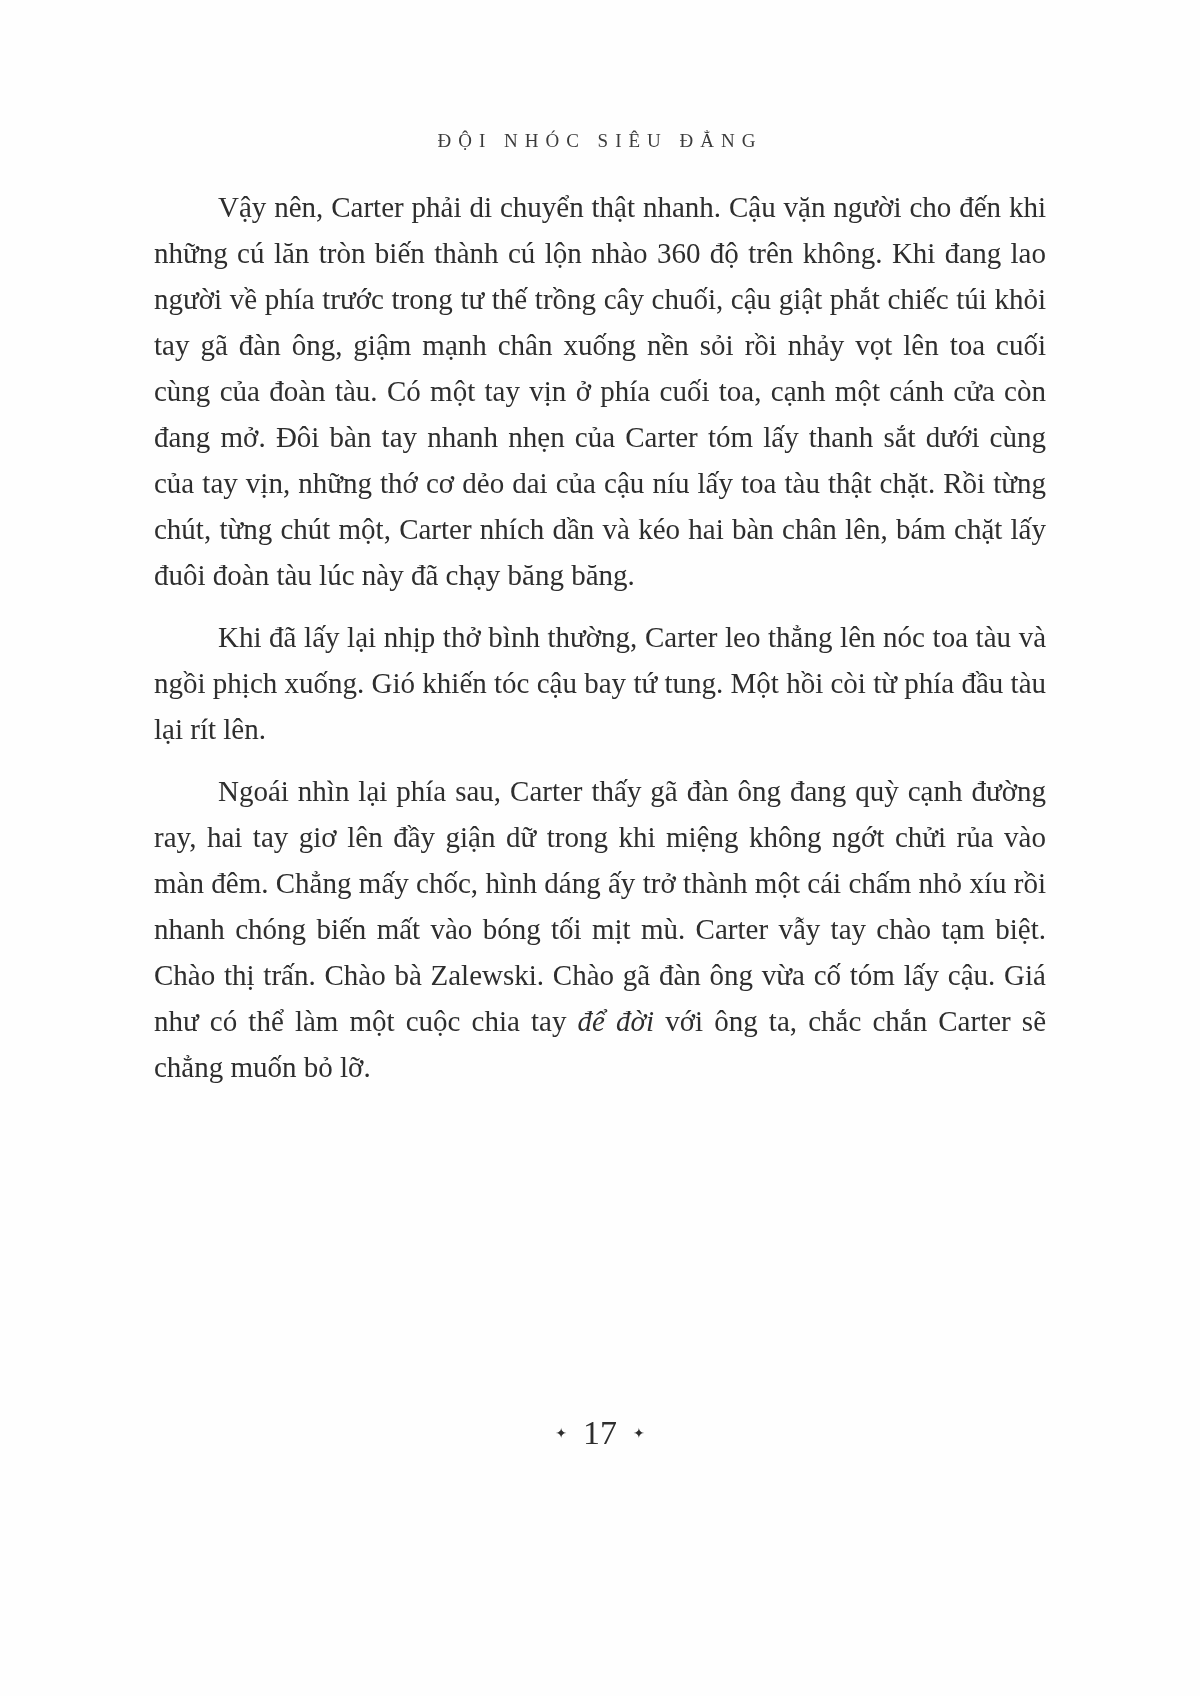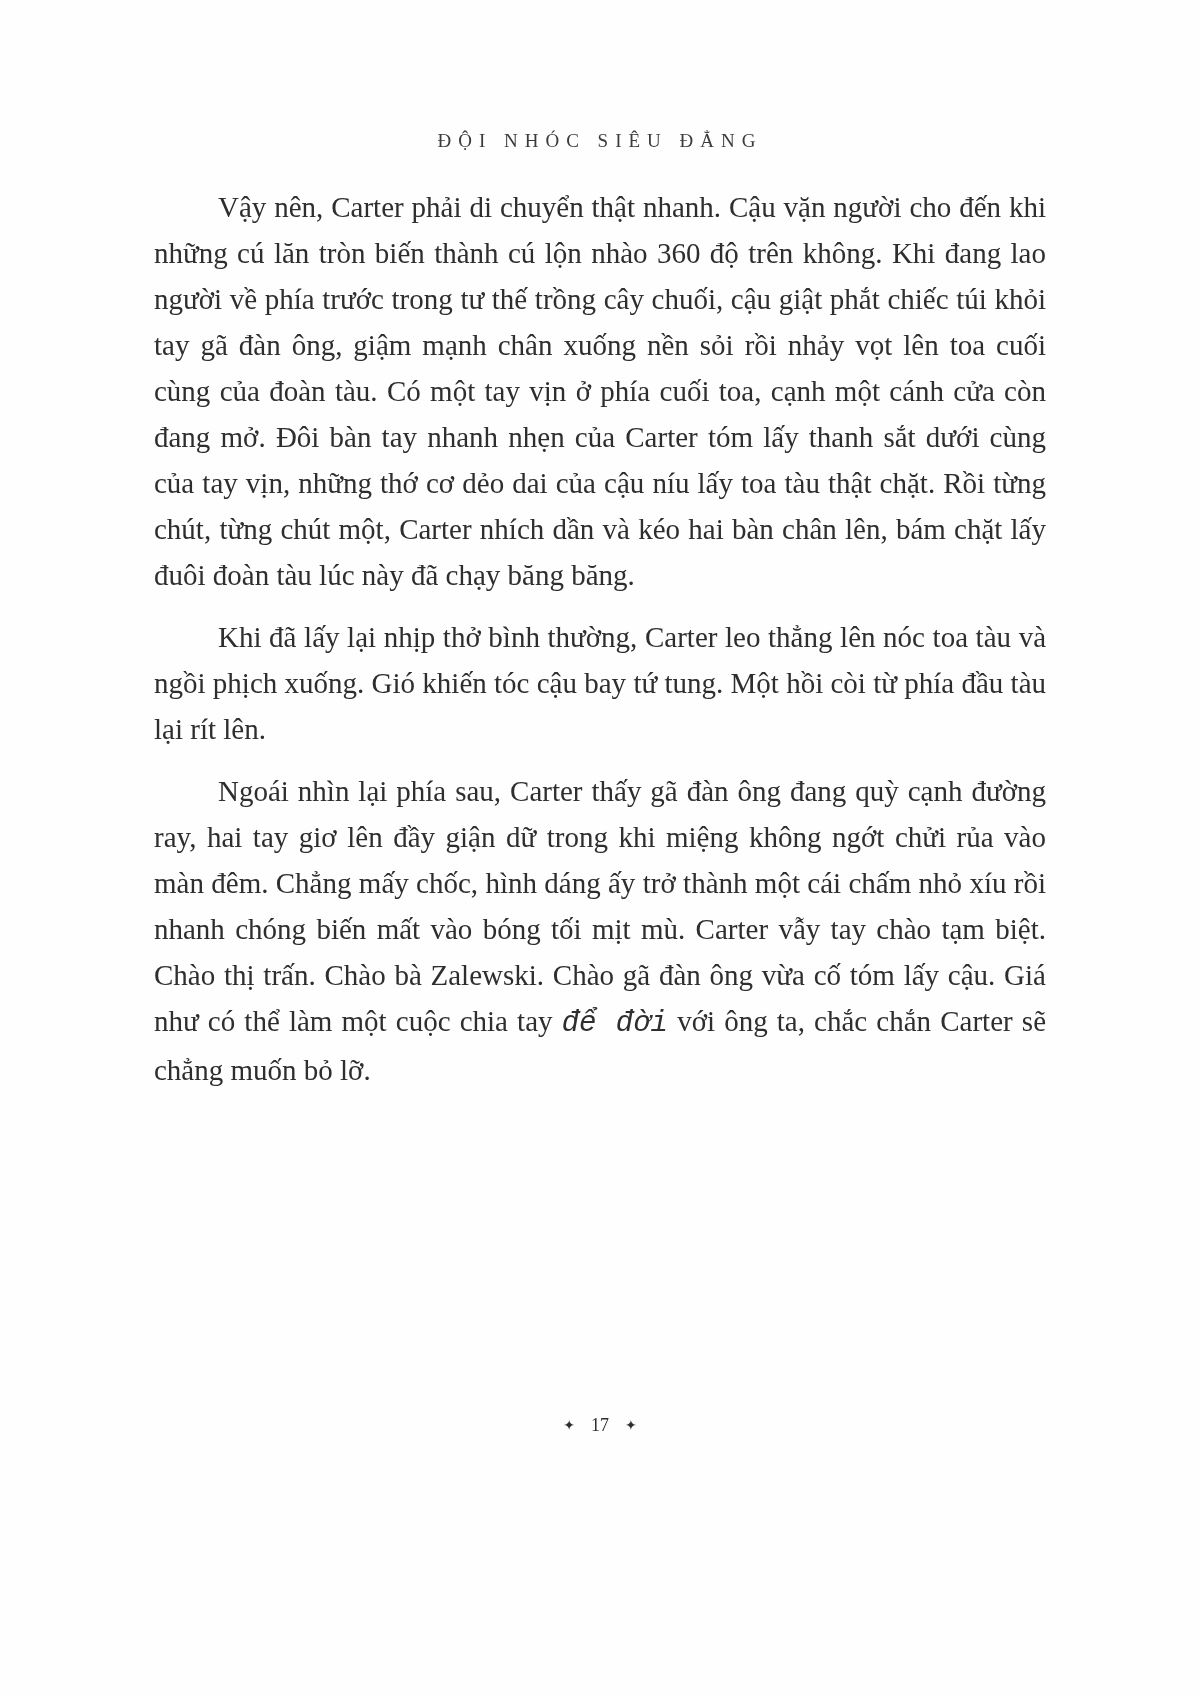--- a/index.html
+++ b/index.html
@@ -36,34 +36,33 @@
     font-size: 29px;
     line-height: 46px;
     text-align: justify;
   }
   .para {
     margin: 16px 0 6px 0;
     text-indent: 64px;
   }
   .para em {
     font-style: italic;
-    font-family: Liberation Mono, monospace;
   }
   .page-footer {
     position: absolute;
     top: 1416px;
     left: 0;
     width: 100%;
     display: flex;
     align-items: center;
     justify-content: center;
     gap: 16px;
   }
   .page-number {
-    font-size: 18px;
+    font-size: 34px;
     color: #2e2e2e;
     line-height: 1;
   }
   .ornament {
     font-family: "DejaVu Sans", sans-serif;
     font-size: 14px;
     color: #2e2e2e;
     line-height: 1;
   }
 </style>

